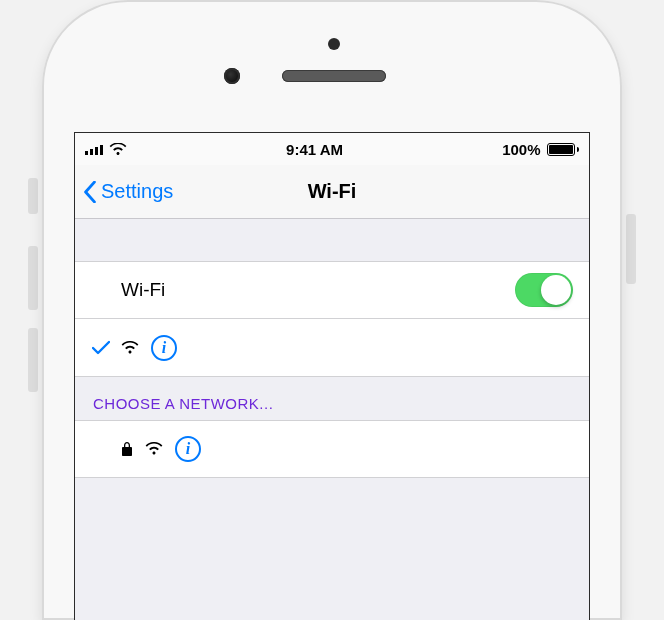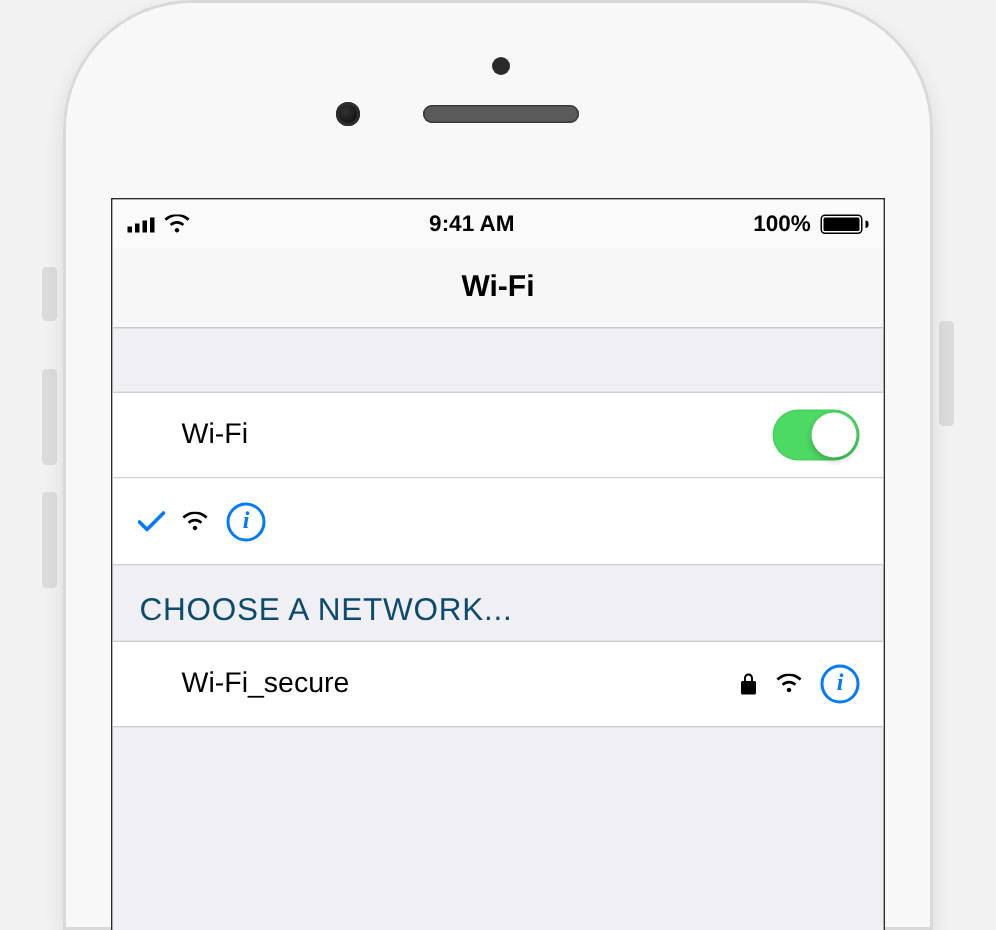--- a/index.html
+++ b/index.html
@@ -128,22 +128,22 @@
     }
 
     .content {
       background: #efeff4;
       height: calc(100% - 86px);
       overflow: hidden;
     }
     .group-gap { height: 42px; }
     .section-header {
       padding: 18px 18px 8px;
-      color: #0c4a6e;
-      font-size: 21px;
+      color: #6d28d9;
+      font-size: 15px;
       letter-spacing: 0.5px;
     }
     .cell {
       background: #fff;
       min-height: 58px;
       display: flex;
       align-items: center;
       padding: 0 16px 0 46px;
       border-bottom: 1px solid #d1d1d4;
       position: relative;
@@ -217,20 +217,28 @@
         <span class="battery">
           <span class="batt-body">
               <span class="batt-fill"></span>
             </span>
           <span class="batt-cap"></span>
         </span>
       </div>
     </div>
 
     <div class="nav-bar">
+      <div class="back">
+        <span class="chev">
+          <svg width="14" height="22" viewBox="0 0 12 20">
+              <path d="M10 1 2 10l8 9" stroke="#007aff" stroke-width="2.6" fill="none" stroke-linecap="round" stroke-linejoin="round"></path>
+            </svg>
+        </span>
+        <span>Settings</span>
+      </div>
       <div class="nav-title">Wi-Fi</div>
     </div>
 
     <div class="content">
       <div class="group-gap"></div>
 
       <div class="cell first">
         <span class="label">Wi-Fi</span>
         <div class="trail">
           <div class="toggle">
@@ -251,21 +259,20 @@
                 <path d="M10 13.2c.9 0 1.7-.8 1.7-1.7S10.9 9.8 10 9.8s-1.7.8-1.7 1.7.8 1.7 1.7 1.7zM6 8.3c1-1 2.5-1.7 4-1.7s3 .7 4 1.7l1.4-1.4C13.9 5.4 12 4.6 10 4.6S6.1 5.4 4.6 6.9L6 8.3zM2.1 4.4C4.2 2.3 7 1 10 1s5.8 1.3 7.9 3.4L19.3 3C16.8.5 13.5-.8 10-.8S3.2.5.7 3l1.4 1.4z" fill="#000"></path>
               </svg>
           </span>
           <span class="info-icon">i</span>
         </div>
       </div>
 
       <div class="section-header">CHOOSE A NETWORK...</div>
 
       <div class="cell first">
-        <span class="label">Wi-Fi_secure</span>
         <div class="trail">
           <span class="lock">
             <svg width="12" height="16" viewBox="0 0 12 16">
                 <path d="M9 6V4.2C9 2.4 7.7 1 6 1S3 2.4 3 4.2V6H2c-.6 0-1 .5-1 1v7c0 .6.4 1 1 1h8c.6 0 1-.4 1-1V7c0-.5-.4-1-1-1H9zM4.3 6V4.2c0-1 .8-1.9 1.7-1.9s1.7.9 1.7 1.9V6H4.3z" fill="#000"></path>
               </svg>
           </span>
           <span class="wifi-small">
             <svg width="18" height="14" viewBox="0 0 20 14">
                 <path d="M10 13.2c.9 0 1.7-.8 1.7-1.7S10.9 9.8 10 9.8s-1.7.8-1.7 1.7.8 1.7 1.7 1.7zM6 8.3c1-1 2.5-1.7 4-1.7s3 .7 4 1.7l1.4-1.4C13.9 5.4 12 4.6 10 4.6S6.1 5.4 4.6 6.9L6 8.3zM2.1 4.4C4.2 2.3 7 1 10 1s5.8 1.3 7.9 3.4L19.3 3C16.8.5 13.5-.8 10-.8S3.2.5.7 3l1.4 1.4z" fill="#000"></path>
               </svg>

